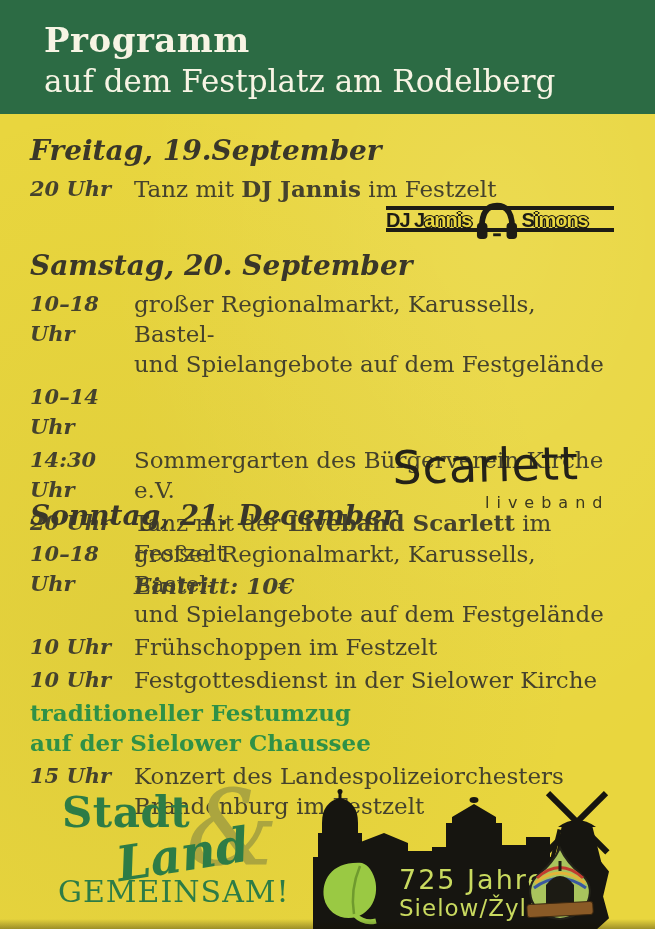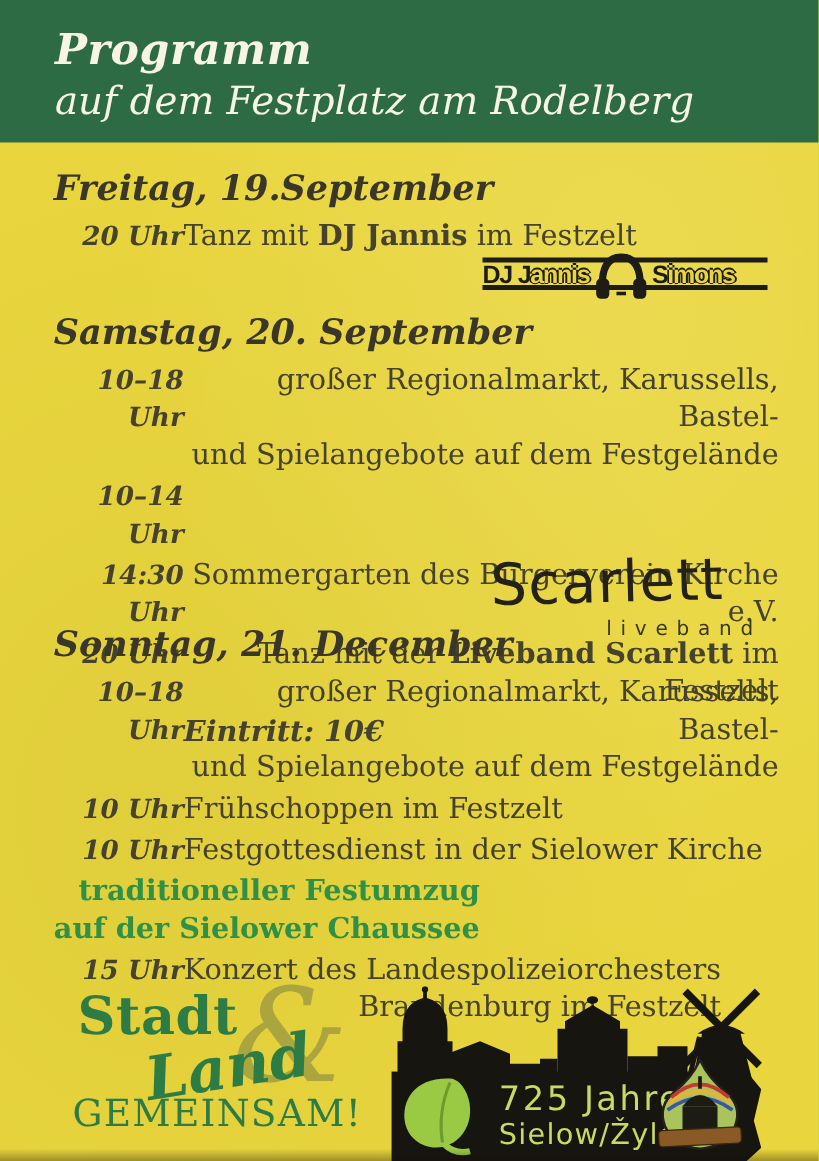--- a/index.html
+++ b/index.html
@@ -5,30 +5,30 @@
   html,body{margin:0;padding:0;background:#d8c93c;}
   .poster{
     position:relative;width:655px;height:929px;overflow:hidden;
     background:
       radial-gradient(ellipse at 75% 25%, rgba(255,255,245,0.10), rgba(255,255,245,0) 55%),
       radial-gradient(ellipse at 20% 70%, rgba(120,110,20,0.08), rgba(120,110,20,0) 60%),
       #e9d63e;
     font-family:"DejaVu Serif", serif;
   }
   
-  .header{position:absolute;top:0;left:0;width:655px;height:114px;background:#2c6b44;color:#f7f4e4;font-style:italic;}
+  .header{position:absolute;top:0;left:0;width:655px;height:114px;background:#2c6b44;color:#f7f4e4;}
   .header .title{position:absolute;left:44px;top:20px;font-size:34px;font-weight:bold;letter-spacing:.5px;}
   .header .subtitle{position:absolute;left:44px;top:63px;font-size:31px;font-weight:normal;}
   
-  .section{position:absolute;left:43px;width:580px;color:#45422d;}
+  .section{position:absolute;left:30px;width:580px;color:#45422d;}
   #friday{top:132px}
   #saturday{top:247px}
   #sunday{top:497px}
   .day-heading{font-style:italic;font-weight:bold;font-size:28px;line-height:38px;color:#3a3729;margin-bottom:4px;}
-  .row{display:flex;margin-bottom:3px;text-align:right;}
+  .row{display:flex;margin-bottom:3px;}
   .time{flex:0 0 104px;font-weight:bold;font-style:italic;font-size:21px;line-height:30px;color:#45422d;}
   .desc{font-size:23px;line-height:30px;color:#45422d;white-space:pre-line;}
   .desc .b{font-weight:bold;}
   .note-row .desc{font-weight:bold;font-style:italic;}
   .row.highlight .time,.row.highlight .desc{color:#2f9147;font-weight:bold;}
   
   .dj-logo{position:absolute;left:386px;top:196px;width:228px;height:44px;}
   .dj-bar{position:absolute;left:0;width:100%;height:4px;background:#1d1c15;}
   .dj-bar.top{top:10px}
   .dj-bar.bot{top:32px}

